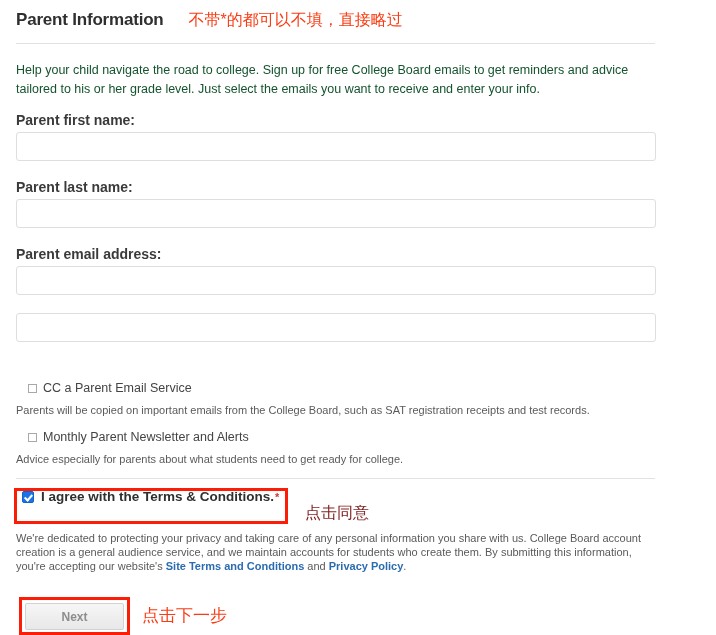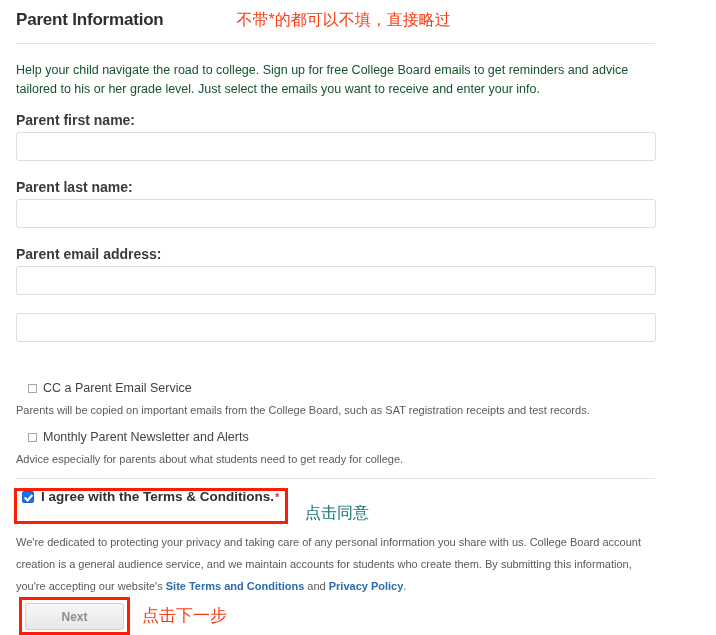--- a/index.html
+++ b/index.html
@@ -25,21 +25,20 @@
 
   
   .header-row {
     position: absolute;
     left: 16px;
     top: 10px;
     width: 640px;
     height: 30px;
     display: flex;
     align-items: baseline;
-    gap: 48px;
   }
   .page-title {
     font-size: 17px;
     font-weight: bold;
     color: #2f2f2f;
     letter-spacing: -0.2px;
     white-space: nowrap;
   }
   .annot-title {
     margin-left: 25px;
@@ -190,32 +189,32 @@
     font-size: 11px;
     vertical-align: super;
     margin-left: 1px;
     font-weight: bold;
   }
   .annot-agree {
     position: absolute;
     left: 305px;
     top: 503px;
     font-size: 16px;
-    color: #0f766e;
+    color: #7f1d1d;
     white-space: nowrap;
   }
 
   
   .privacy {
     position: absolute;
     left: 16px;
     top: 531px;
     width: 640px;
     font-size: 11px;
-    line-height: 22px;
+    line-height: 14px;
     color: #5a5a5a;
   }
   .privacy a {
     color: #2b6cb0;
     font-weight: bold;
     text-decoration: none;
   }
 
   
   .next-box {

